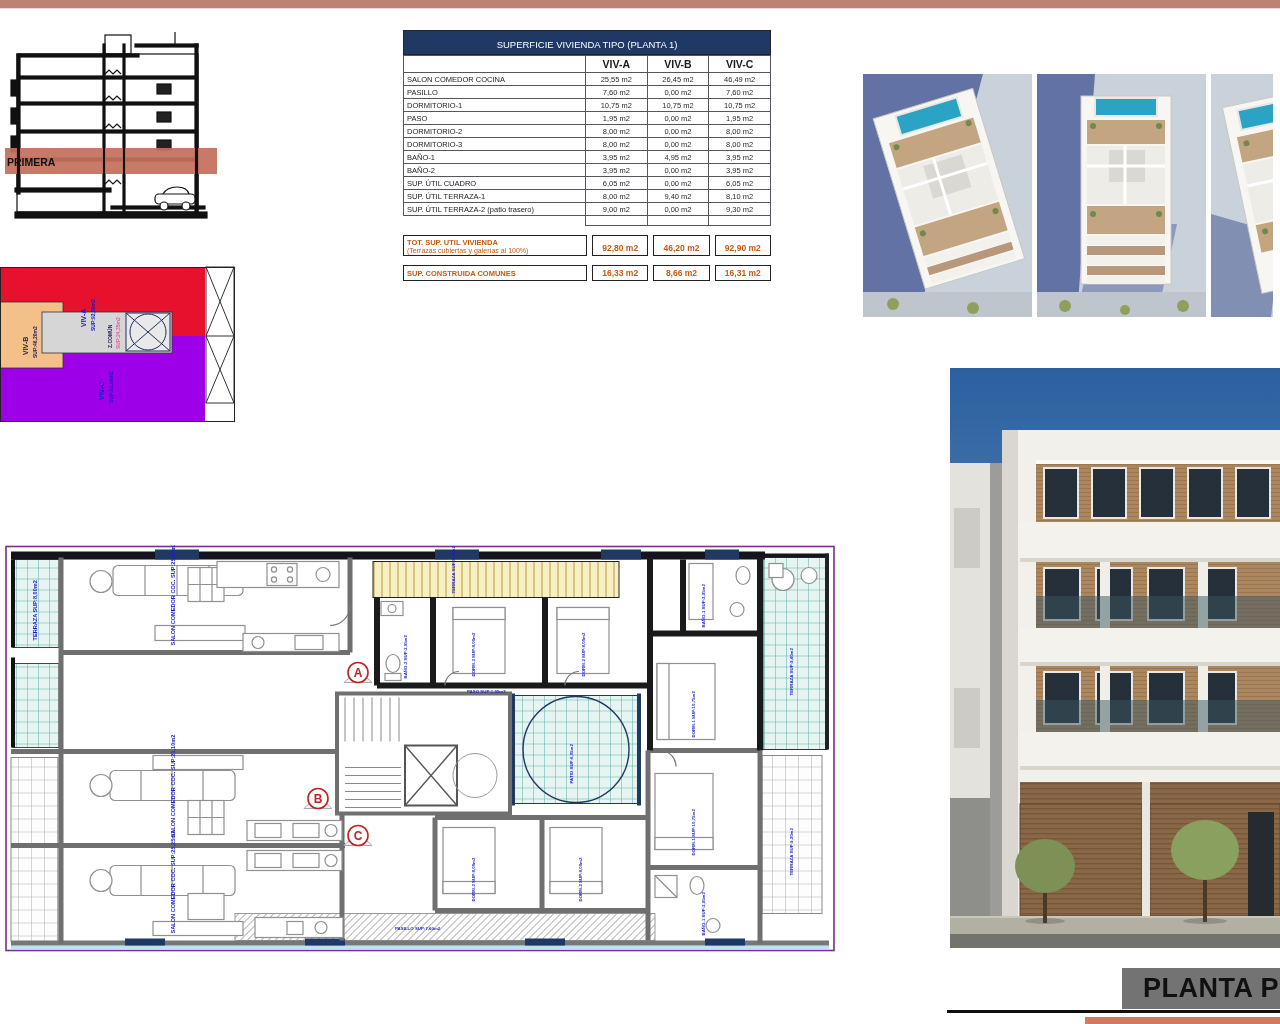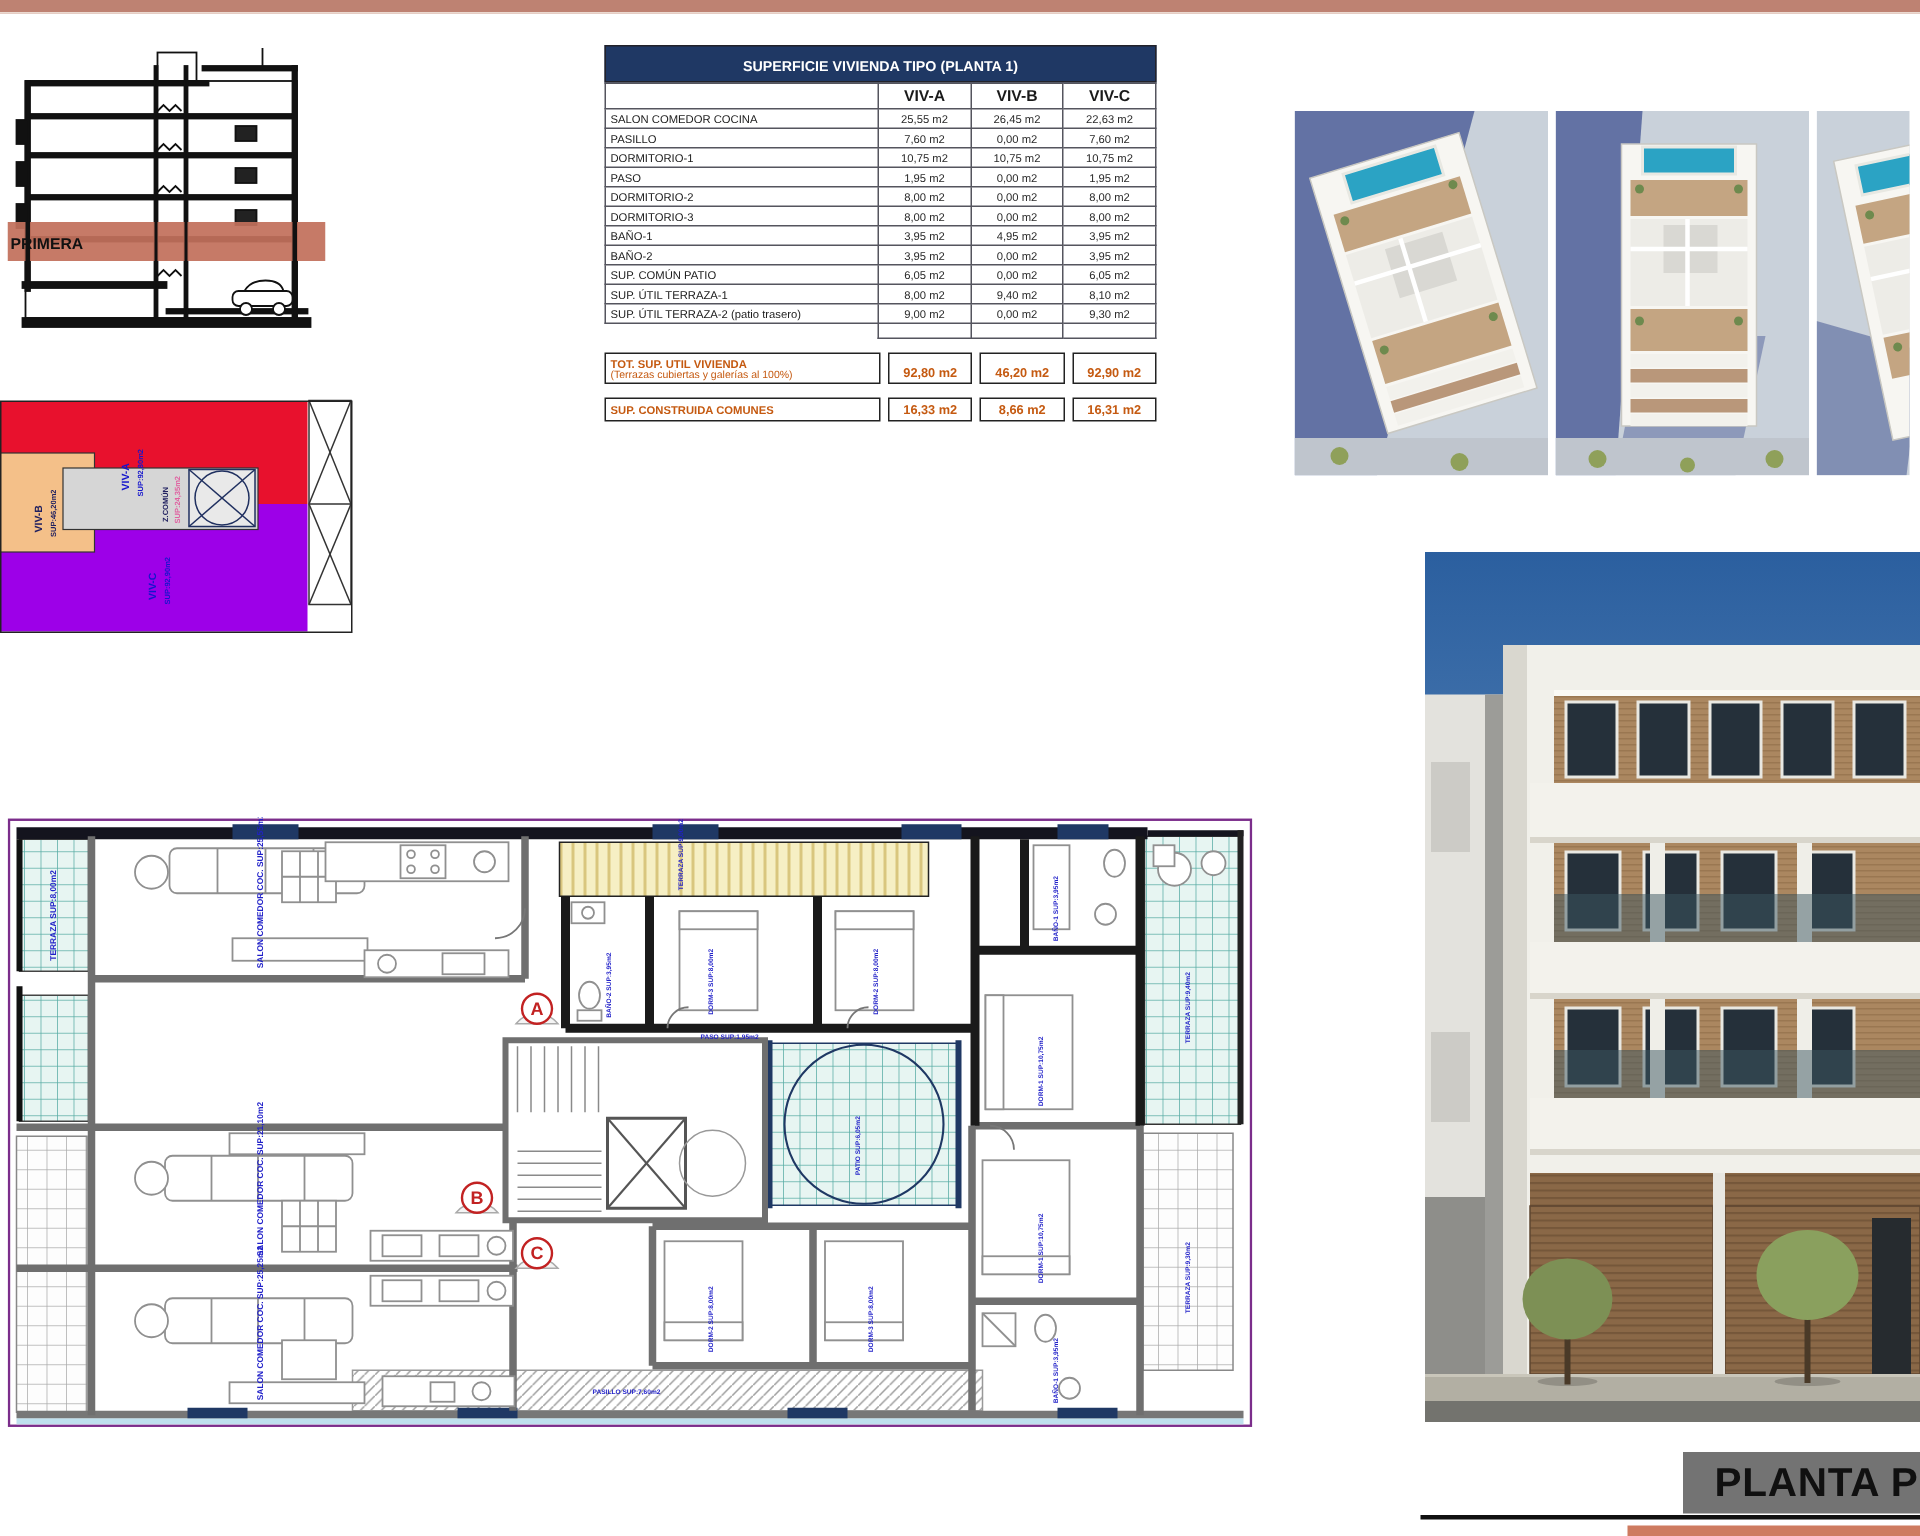--- a/index.html
+++ b/index.html
@@ -4,21 +4,21 @@
 <style>
   html,body{margin:0;padding:0;background:#888;}
   .page{position:relative;width:1280px;height:1024px;background:#FFFFFF;overflow:hidden;
         font-family:"Liberation Sans",sans-serif;margin:0 auto;}
   .top-bar{position:absolute;left:0;top:0;width:1280px;height:8px;background:#BE8272;border-bottom:1px solid #EBD9D0;}
 
   
   .surf-table{position:absolute;left:403px;top:30px;width:368px;}
   .tbl-head{background:#1F3864;color:#FFF;text-align:center;padding:5px 2px 4px;border:1px solid #22222A;}
   .tbl-title{font-size:13px;font-weight:bold;letter-spacing:.4px;}
-  .tbl-sub{font-size:9.5px;font-weight:bold;margin-top:3px;}
+  .tbl-sub{font-size:9.5px;font-weight:normal;margin-top:3px;}
   table.surf{width:100%;border-collapse:collapse;table-layout:fixed;}
   table.surf col.c0{width:182px;}
   table.surf th,table.surf td{border:1px solid #55555E;font-size:7.5px;color:#1A1A1A;
       padding:1px 3px;height:10px;overflow:hidden;white-space:nowrap;}
   table.surf th{font-size:10.5px;font-weight:bold;text-align:center;height:14px;background:#FFF;}
   table.surf td.val{text-align:center;color:#2A2A2A;}
   table.surf tr.spacer td{height:7px;border-left:1px solid #55555E;}
   table.surf tr.spacer td.nob{border:none;}
   .tot{display:flex;gap:5px;margin-top:9px;}
   .tot .lab{width:176px;border:1.6px solid #222;padding:2px 3px 1px;color:#C55A11;background:#FFF;}
@@ -156,21 +156,21 @@
           <tr>
         <th></th>
         <th>VIV-A</th>
         <th>VIV-B</th>
         <th>VIV-C</th>
       </tr>
       <tr>
             <td>SALON COMEDOR COCINA</td>
             <td class="val">25,55 m2</td>
             <td class="val">26,45 m2</td>
-            <td class="val">22,63 m2</td>
+            <td class="val">46,49 m2</td>
           </tr>
       <tr>
             <td>PASILLO</td>
             <td class="val">7,60 m2</td>
             <td class="val">0,00 m2</td>
             <td class="val">7,60 m2</td>
           </tr>
       <tr>
             <td>DORMITORIO-1</td>
             <td class="val">10,75 m2</td>
@@ -201,21 +201,21 @@
             <td class="val">4,95 m2</td>
             <td class="val">3,95 m2</td>
           </tr>
       <tr>
             <td>BAÑO-2</td>
             <td class="val">3,95 m2</td>
             <td class="val">0,00 m2</td>
             <td class="val">3,95 m2</td>
           </tr>
       <tr>
-            <td>SUP. COMÚN PATIO</td>
+            <td>SUP. ÚTIL CUADRO</td>
             <td class="val">6,05 m2</td>
             <td class="val">0,00 m2</td>
             <td class="val">6,05 m2</td>
           </tr>
       <tr>
             <td>SUP. ÚTIL TERRAZA-1</td>
             <td class="val">8,00 m2</td>
             <td class="val">9,40 m2</td>
             <td class="val">8,10 m2</td>
           </tr>

